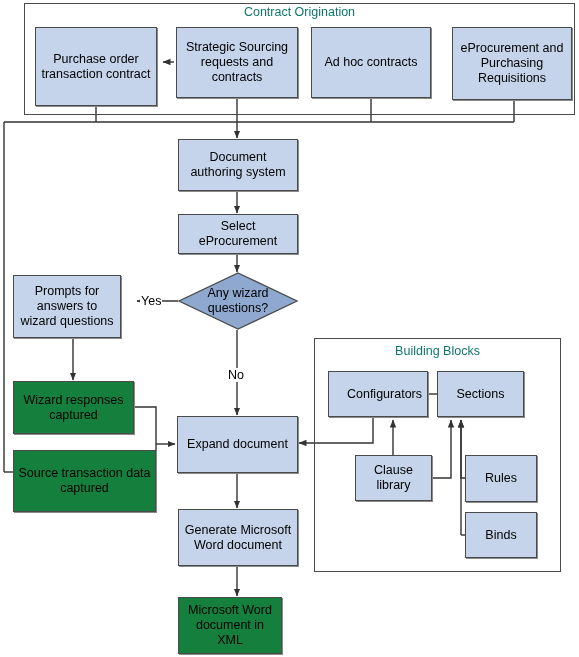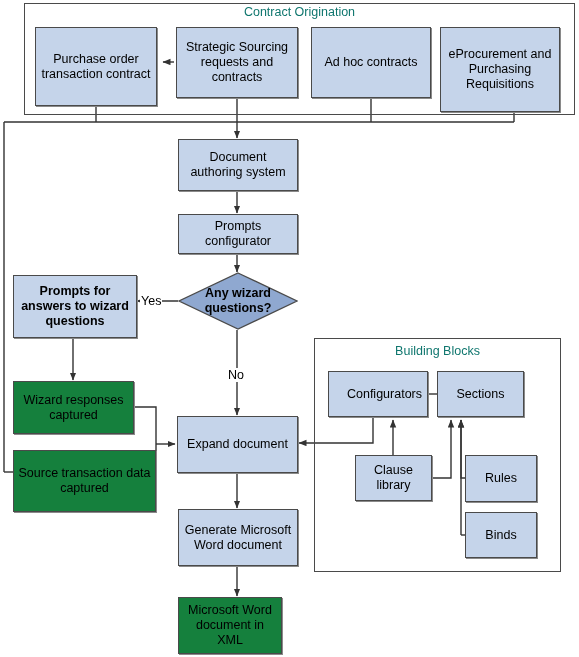--- a/index.html
+++ b/index.html
@@ -64,21 +64,20 @@
     top: 0;
     width: 100%;
     height: 100%;
     display: flex;
     align-items: center;
     justify-content: center;
     text-align: center;
     font-size: 12.5px;
     line-height: 15px;
     color: #000000;
-    font-weight: bold;
   }
   .edge-label {
     position: absolute;
     font-size: 12.5px;
     line-height: 14px;
     color: #000000;
     background: #ffffff;
     white-space: nowrap;
     padding: 0 1px;
   }
@@ -148,38 +147,38 @@
 
   <div class="group" style="left:24px; top:3px; width:551px; height:112px;"></div>
   <div class="group-title" style="left:24px; top:5px; width:551px;">Contract Origination</div>
 
   <div class="node blue" style="left:35px; top:27px; width:122px; height:79px;">Purchase order transaction contract</div>
 
   <div class="node blue" style="left:176px; top:27px; width:122px; height:71px;">Strategic Sourcing requests and contracts</div>
 
   <div class="node blue" style="left:311px; top:27px; width:120px; height:71px;">Ad hoc contracts</div>
 
-  <div class="node blue" style="left:440px; top:27px; width:120px; height:85px;">eProcurement and Purchasing Requisitions</div>
+  <div class="node blue" style="left:452px; top:27px; width:120px; height:73px;">eProcurement and Purchasing Requisitions</div>
 
   <div class="node blue" style="left:178px; top:139px; width:120px; height:52px;">Document authoring system</div>
 
-  <div class="node blue" style="left:178px; top:214px; width:120px; height:40px;">Prompts configurator</div>
+  <div class="node blue" style="left:178px; top:214px; width:120px; height:40px;">Select eProcurement</div>
 
   <div class="diamond-wrap" style="left:178px; top:272px; width:120px; height:58px;">
     <svg width="120" height="58" viewBox="0 0 120 58" style="position:absolute; left:0; top:0;">
       <polygon points="60,1 119,29 60,57 1,29" fill="#8fa8d0" stroke="#4a4a4a" stroke-width="1.3"></polygon>
     </svg>
     <div class="diamond-label">Any wizard questions?</div>
   </div>
 
   <div class="edge-label" style="left:140px; top:294px;">Yes</div>
 
   <div class="edge-label" style="left:227px; top:368px;">No</div>
 
-  <div class="node blue" style="left:13px; top:275px; width:124px; height:63px;font-weight:bold;">Prompts for answers to wizard questions</div>
+  <div class="node blue" style="left:13px; top:275px; width:108px; height:63px;">Prompts for answers to wizard questions</div>
 
   <div class="node orange" style="left:13px; top:381px; width:121px; height:53px;">Wizard responses captured</div>
 
   <div class="node orange" style="left:13px; top:450px; width:143px; height:62px;">Source transaction data captured</div>
 
   <div class="node blue" style="left:177px; top:416px; width:121px; height:57px;">Expand document</div>
 
   <div class="node blue" style="left:178px; top:509px; width:120px; height:57px;">Generate Microsoft Word document</div>
 
   <div class="node orange" style="left:178px; top:597px; width:104px; height:57px;">Microsoft Word document in XML</div>

